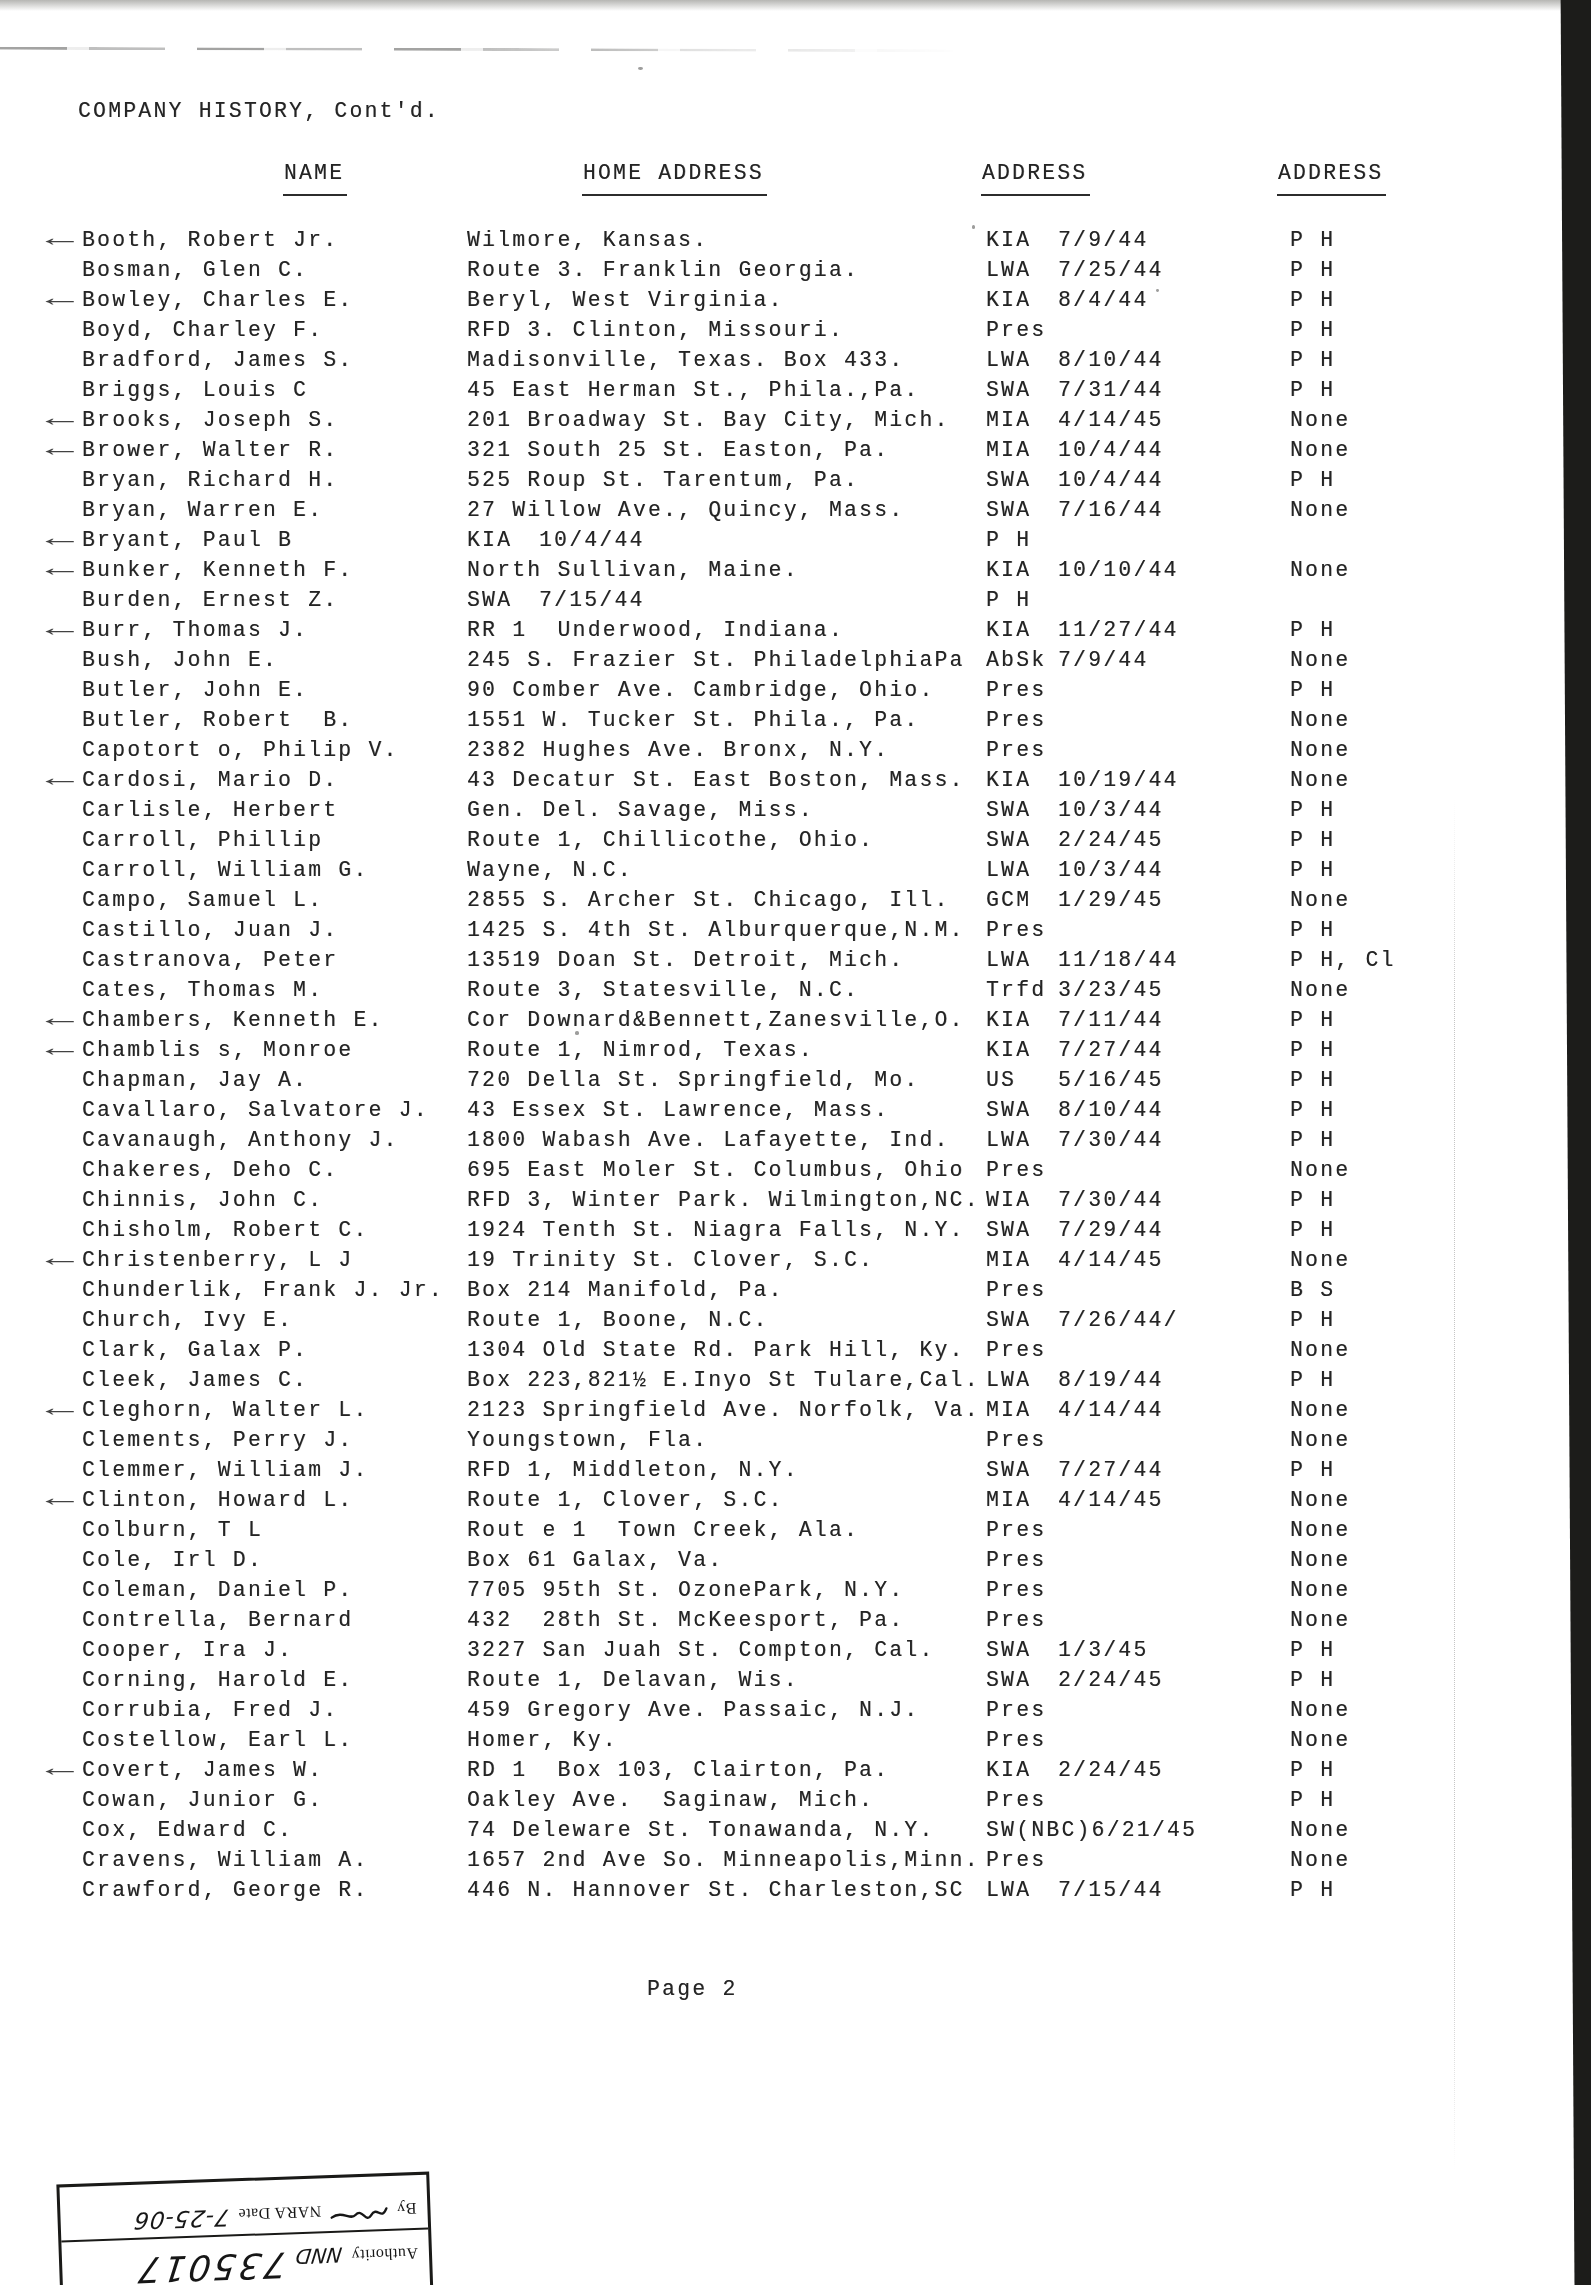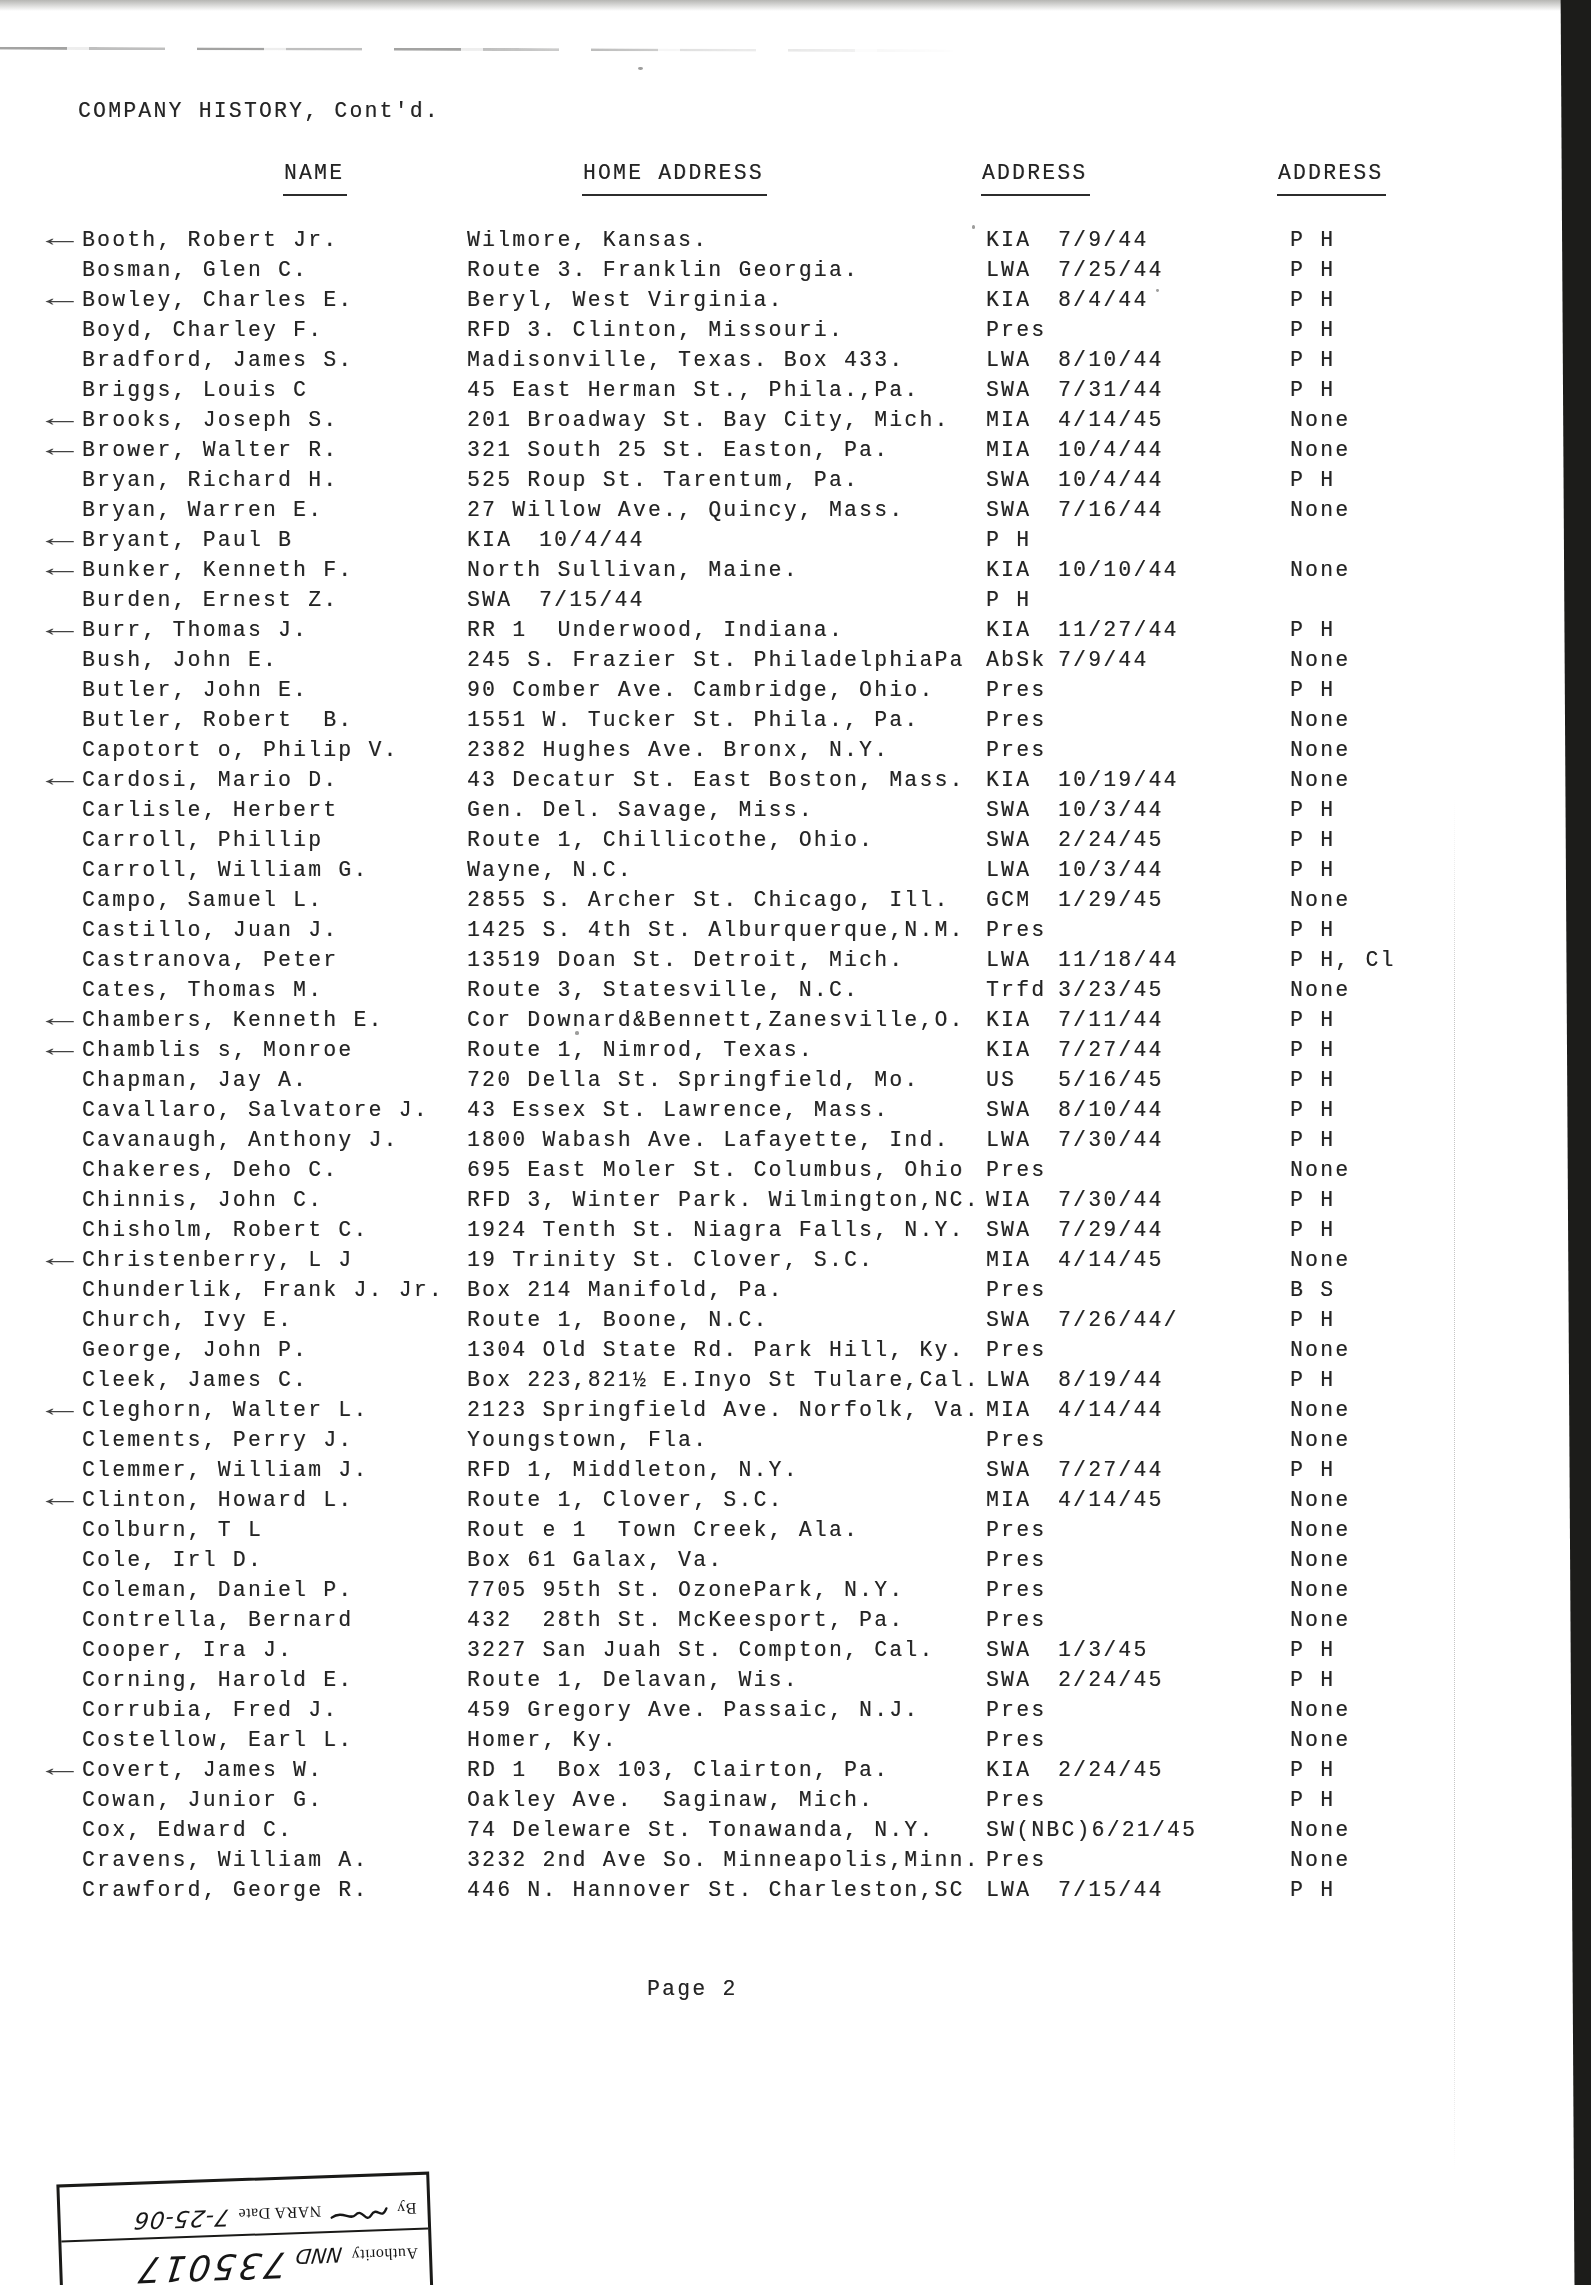--- a/index.html
+++ b/index.html
@@ -365,21 +365,21 @@
   <div class="row typed">
     <span class="mark"></span>
     <span class="name">Church, Ivy E.</span>
     <span class="addr">Route 1, Boone, N.C.</span>
     <span class="status"><span class="code">SWA</span><span class="date">7/26/44/</span></span>
     <span class="awards">P H</span>
   </div>
 
   <div class="row typed">
     <span class="mark"></span>
-    <span class="name">George, John P.</span>
+    <span class="name">Clark, Galax P.</span>
     <span class="addr">1304 Old State Rd. Park Hill, Ky.</span>
     <span class="status"><span class="code">Pres</span><span class="date"></span></span>
     <span class="awards">None</span>
   </div>
 
   <div class="row typed">
     <span class="mark"></span>
     <span class="name">Cleek, James C.</span>
     <span class="addr">Box 223,821½ E.Inyo St Tulare,Cal.</span>
     <span class="status"><span class="code">LWA</span><span class="date">8/19/44</span></span>
@@ -502,21 +502,21 @@
     <span class="mark"></span>
     <span class="name">Cox, Edward C.</span>
     <span class="addr">74 Deleware St. Tonawanda, N.Y.</span>
     <span class="status"><span class="code">SW(NBC)</span><span class="date">6/21/45</span></span>
     <span class="awards">None</span>
   </div>
 
   <div class="row typed">
     <span class="mark"></span>
     <span class="name">Cravens, William A.</span>
-    <span class="addr">3232 2nd Ave So. Minneapolis,Minn.</span>
+    <span class="addr">1657 2nd Ave So. Minneapolis,Minn.</span>
     <span class="status"><span class="code">Pres</span><span class="date"></span></span>
     <span class="awards">None</span>
   </div>
 
   <div class="row typed">
     <span class="mark"></span>
     <span class="name">Crawford, George R.</span>
     <span class="addr">446 N. Hannover St. Charleston,SC</span>
     <span class="status"><span class="code">LWA</span><span class="date">7/15/44</span></span>
     <span class="awards">P H</span>

